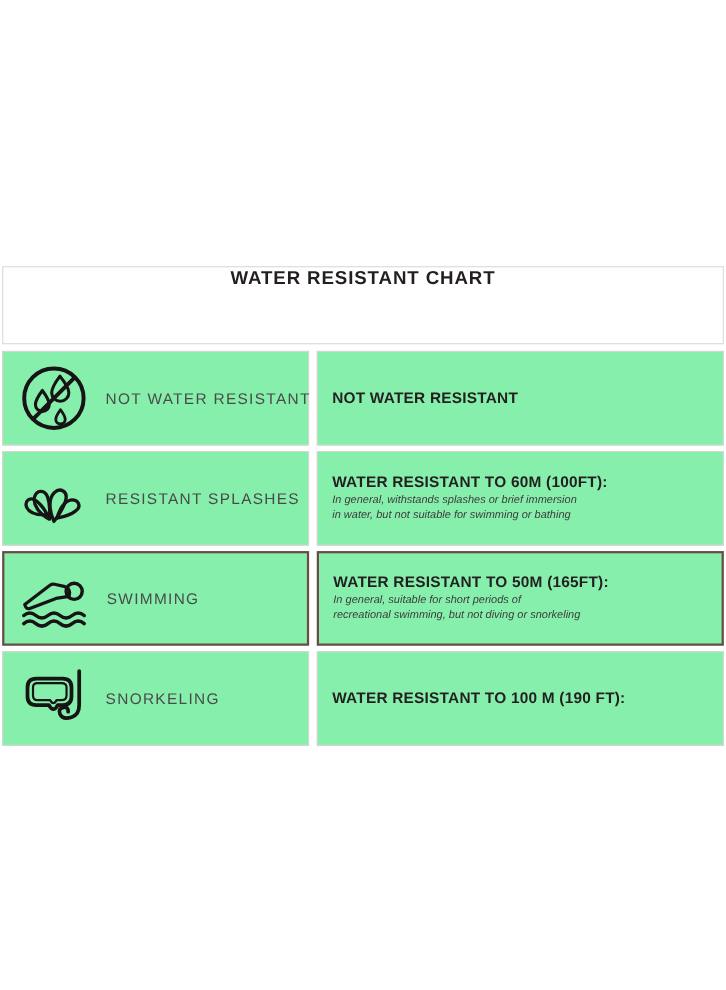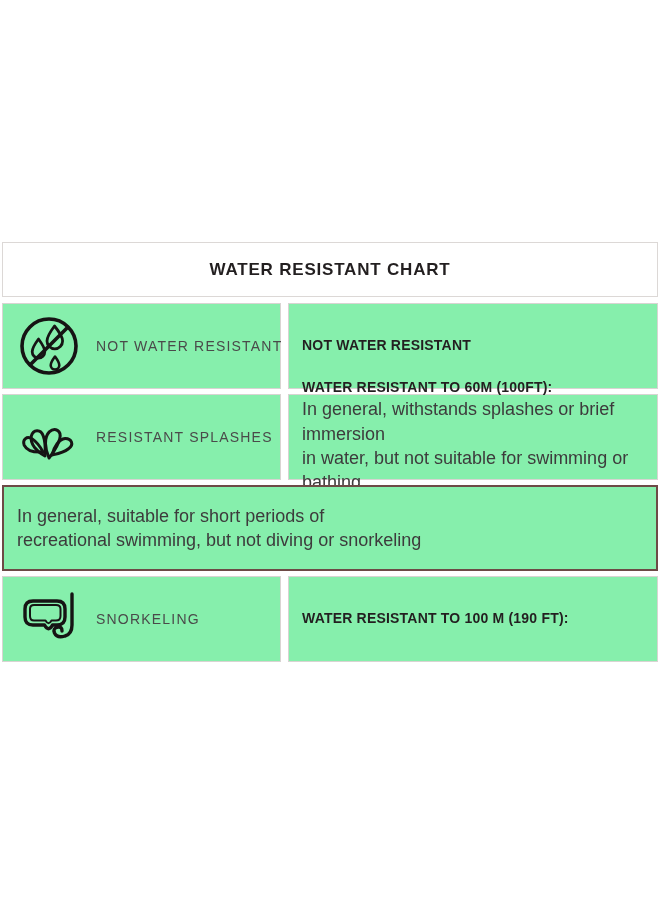--- a/index.html
+++ b/index.html
@@ -2,22 +2,22 @@
 <html style="--accent: #6d4a46;"><head>
 <meta charset="utf-8">
 <style>
   html,body{margin:0;padding:0;background:#fff;}
   .page{
     position:relative;width:660px;height:900px;background:#ffffff;overflow:hidden;
     font-family:"Liberation Sans", sans-serif;
   }
   .chart{position:absolute;top:242px;left:2px;width:656px;}
   .title-box{
-    box-sizing:border-box;height:55px;border:1px solid #dcd8d6;background:#fff;
-    display:flex;align-items:center;justify-content:center;margin-bottom:6px;
+    box-sizing:border-box;height:71px;border:1px solid #dcd8d6;background:#fff;
+    display:flex;align-items:flex-start;justify-content:center;margin-bottom:6px;
   }
   .title{
     font-size:17px;font-weight:bold;letter-spacing:0.8px;color:#231f20;
   }
   .row{display:flex;gap:7px;height:86px;margin-bottom:5px;}
   .cell{box-sizing:border-box;background:#86efac;border:1px solid #d8d4d2;}
   .row.highlighted .cell{border:2px solid var(--accent,#6d4a46);}
   .cell.left{
     width:279px;flex:none;display:flex;align-items:center;padding-left:13px;
   }
@@ -25,21 +25,21 @@
   .label{
     margin-left:14px;font-size:14px;color:#4a4a4a;letter-spacing:1.2px;white-space:nowrap;
   }
   .cell.right{
     flex:1;display:flex;flex-direction:column;justify-content:center;padding:8px 13px;
   }
   .heading{
     font-size:14px;font-weight:bold;color:#231f20;letter-spacing:0.2px;margin-bottom:2px;
   }
   .body{
-    font-size:18px;color:#3d3b3c;line-height:1.36;white-space:pre-line;
+    font-size:10px;color:#3d3b3c;line-height:1.36;white-space:pre-line;font-style:italic;
   }
   svg{display:block;}
 </style>
 </head>
 <body>
 
 <div class="page">
   <div class="chart">
 
     <div class="title-box">
@@ -86,21 +86,33 @@
         <span class="label">RESISTANT SPLASHES</span>
       </div>
       <div class="cell right">
         <div class="heading">WATER RESISTANT TO 60M (100FT):</div>
         <div class="body">In general, withstands splashes or brief immersion
 in water, but not suitable for swimming or bathing</div>
       </div>
     </div>
 
     <div class="row highlighted">
+      <div class="cell left">
+        <span class="icon-wrap">
+          <svg width="70" height="60" viewBox="0 0 72 60" fill="none" stroke="#161414" stroke-linecap="round" stroke-linejoin="round">
+            <circle cx="55" cy="23" r="8" stroke-width="3.4"></circle>
+            <path d="M6 36 L31 17 Q33 15.5 35.5 16 L45 18 Q50 19 50.5 24 L50 28 L37 30 L11 40 Q7 41 6 36 Z" stroke-width="3.2"></path>
+            <path d="M5 47 Q11 42 17 47 T29 47 T41 47 T53 47 T65 47" stroke-width="3.4"></path>
+            <path d="M5 55 Q11 50 17 55 T29 55 T41 55 T53 55 T65 55" stroke-width="3.4"></path>
+          </svg>
+        </span>
+        <span class="label">SWIMMING</span>
+      </div>
       <div class="cell right">
+        <div class="heading">WATER RESISTANT TO 50M (165FT):</div>
         <div class="body">In general, suitable for short periods of
 recreational swimming, but not diving or snorkeling</div>
       </div>
     </div>
 
     <div class="row">
       <div class="cell left">
         <span class="icon-wrap">
           <svg width="64" height="64" viewBox="0 0 64 64" fill="none" stroke="#161414" stroke-linecap="round" stroke-linejoin="round">
             <path d="M8 22 Q8 14 16 14 L40 14 Q48 14 48 22 L48 30 Q48 38 40 38 L35.5 38 Q31.5 45.5 27.5 38 L16 38 Q8 38 8 30 Z" stroke-width="3.4"></path>

